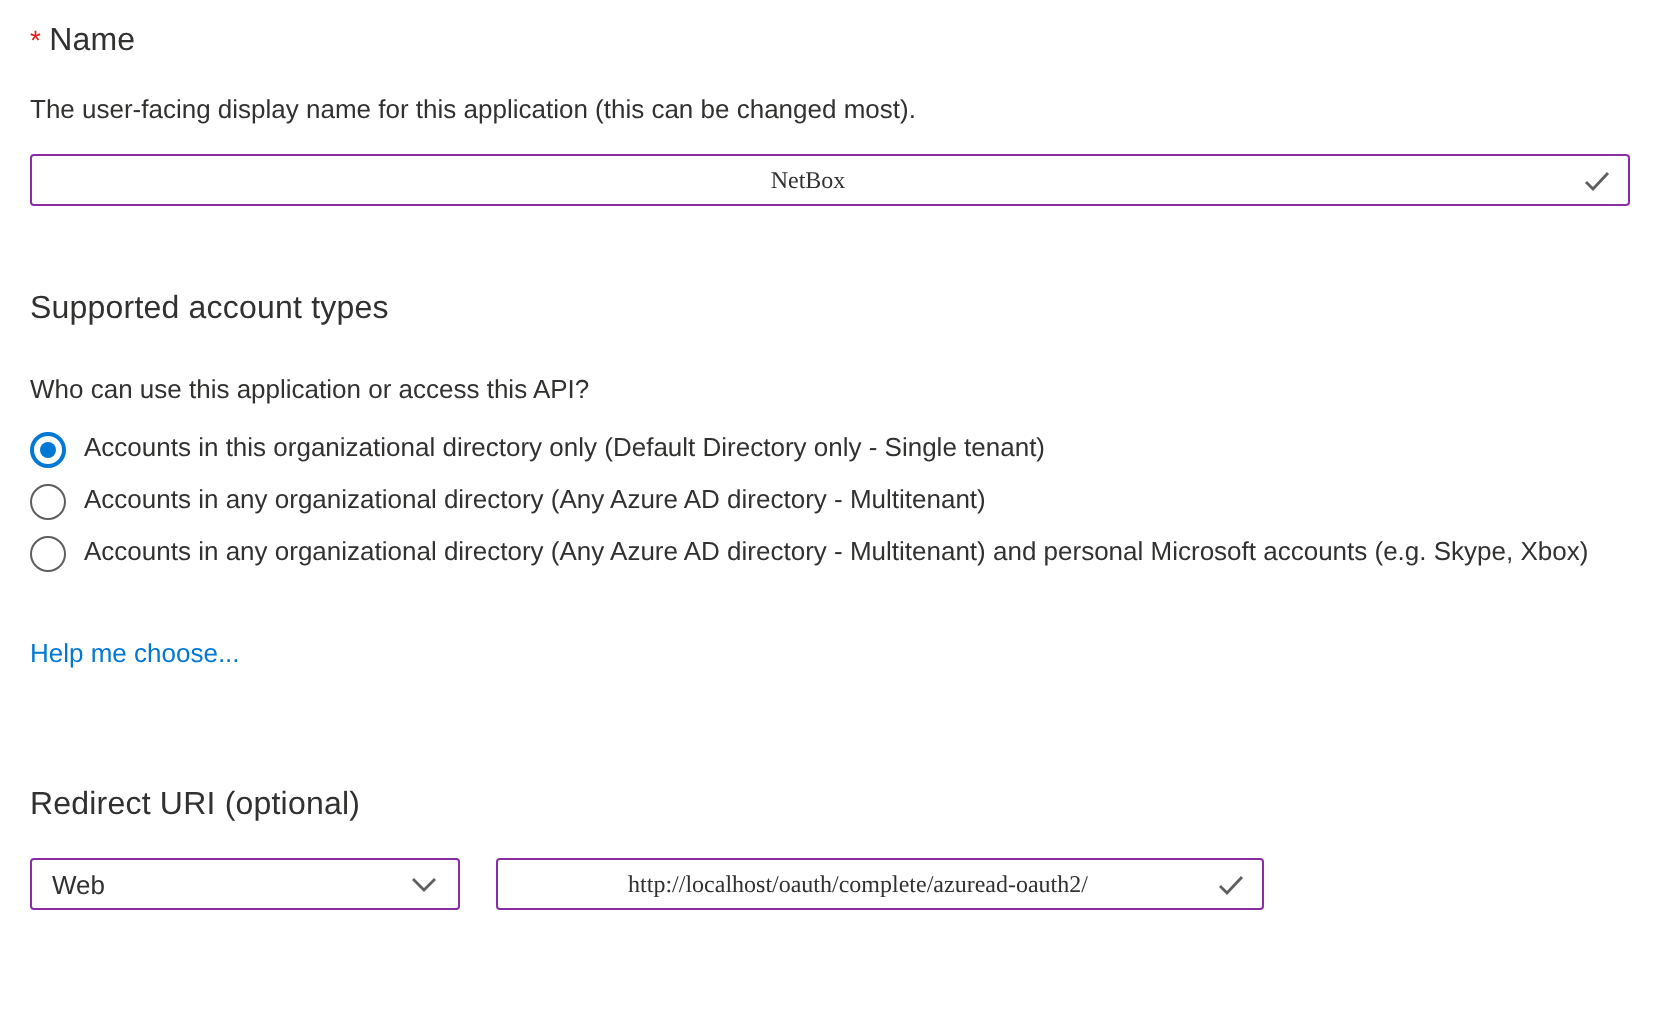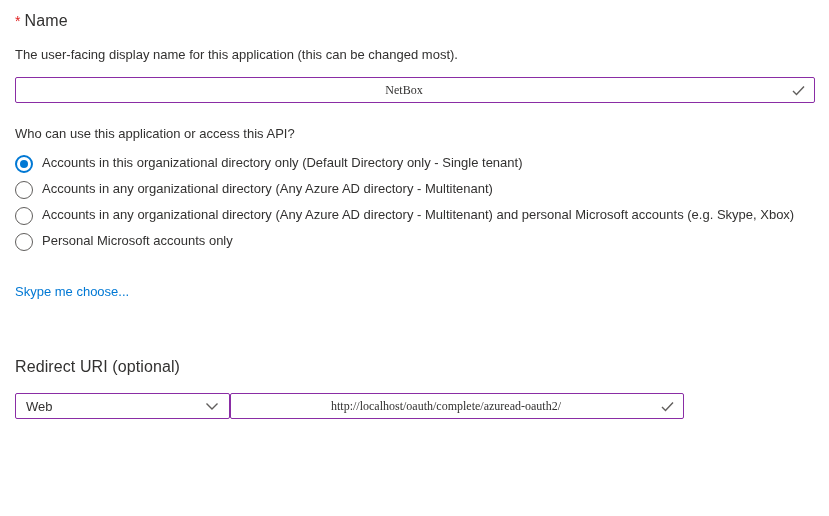--- a/index.html
+++ b/index.html
@@ -92,37 +92,37 @@
     text-decoration: none;
     cursor: pointer;
   }
 
   
   .redirect-heading { margin-top: 58px; }
   .redirect-description { margin-top: 16px; }
   .redirect-controls {
     margin-top: 17px;
     display: flex;
-    gap: 0;
+    gap: 18px;
   }
   .dropdown {
     width: 215px;
     height: 26px;
     border: 1.5px solid #8a2da5;
     border-radius: 2px;
     display: flex;
     align-items: center;
     justify-content: space-between;
     padding: 0 10px;
     font-size: 13px;
     color: #323130;
     cursor: pointer;
     background: #fff;
   }
-  .uri-wrap { position: relative; width: 454px; }
+  .uri-wrap { position: relative; width: 384px; }
   .uri-wrap .text-input { height: 26px; }
   .icon-svg { display: block; }
 </style>
 </head>
 <body>
 
 <div class="page">
 
   
   <div class="section-heading name-heading">
@@ -132,42 +132,39 @@
   <div class="input-wrap">
     <input class="text-input" type="text" value="NetBox" style="">
     <span class="valid-icon">
       <svg class="icon-svg" width="15" height="15" viewBox="0 0 15 15">
           <polyline points="2,8 5.5,11.5 13,3.5" fill="none" stroke="#605e5c" stroke-width="1.4"></polyline>
         </svg>
     </span>
   </div>
 
   
+  <div class="section-heading account-types-heading">Supported account types</div>
   <div class="description question">Who can use this application or access this API?</div>
 
   <div class="radio-group">
     <div class="radio-row selected">
       <span class="radio-circle"></span>
       <span class="radio-label">Accounts in this organizational directory only (Default Directory only - Single tenant)</span>
     </div>
     <div class="radio-row">
       <span class="radio-circle"></span>
       <span class="radio-label">Accounts in any organizational directory (Any Azure AD directory - Multitenant)</span>
     </div>
     <div class="radio-row">
       <span class="radio-circle"></span>
       <span class="radio-label">Accounts in any organizational directory (Any Azure AD directory - Multitenant) and personal Microsoft accounts (e.g. Skype, Xbox)</span>
     </div>
-    <div class="radio-row">
-      <span class="radio-circle"></span>
-      <span class="radio-label">Personal Microsoft accounts only</span>
-    </div>
   </div>
 
-  <a class="help-link">Skype me choose...</a>
+  <a class="help-link">Help me choose...</a>
 
   
   <div class="section-heading redirect-heading">Redirect URI (optional)</div>
 
   <div class="redirect-controls">
     <div class="dropdown">
       <span>Web</span>
       <span>
         <svg class="icon-svg" width="14" height="9" viewBox="0 0 14 9">
             <polyline points="1.5,1.5 7,7 12.5,1.5" fill="none" stroke="#605e5c" stroke-width="1.4"></polyline>

